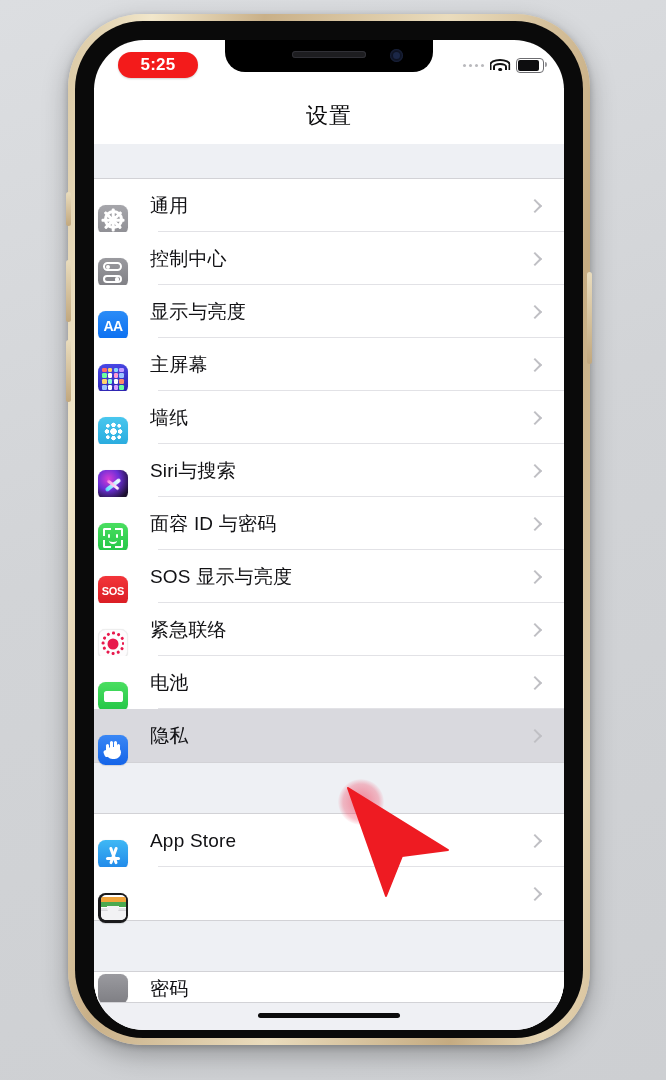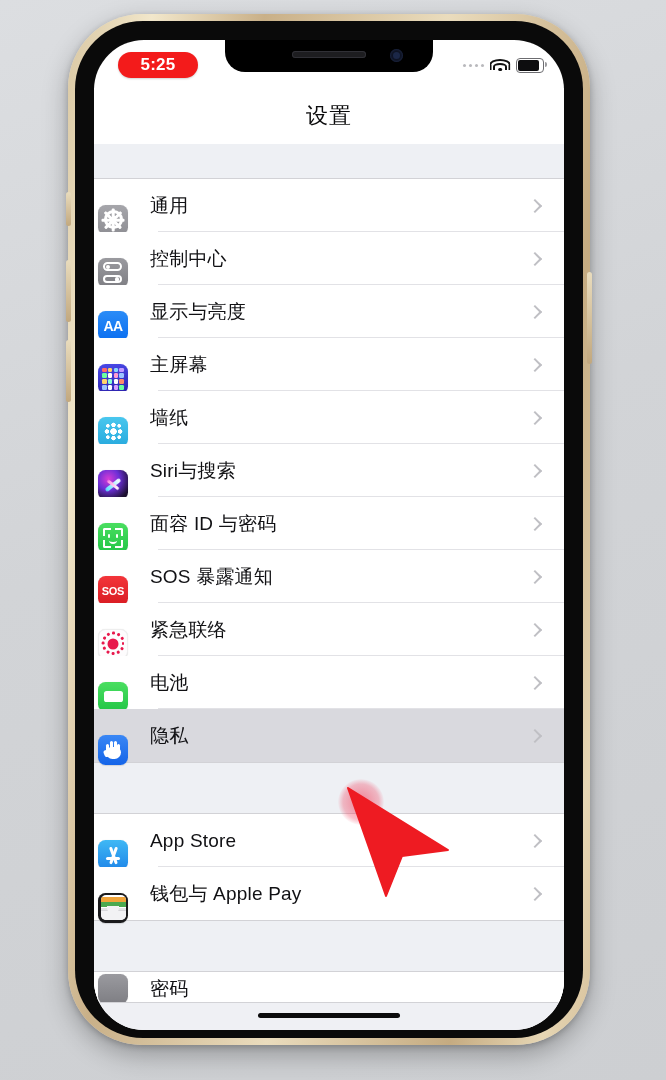--- a/index.html
+++ b/index.html
@@ -372,21 +372,21 @@
                 <span class="m"></span>
               </div>
             </div>
             <div class="label">面容 ID 与密码</div>
             <div class="chev"></div>
             <div class="sep"></div>
           </div>
 
           <div class="row">
             <div class="ico ic-sos">SOS</div>
-            <div class="label">SOS 暴露通知</div>
+            <div class="label">SOS 显示与亮度</div>
             <div class="chev"></div>
             <div class="sep"></div>
           </div>
 
           <div class="row">
             <div class="ico ic-exp">
               <div class="exp-in">
                 <span class="core"></span>
                 <i style="transform:rotate(0deg) translate(10px)"></i>
                 <i style="transform:rotate(30deg) translate(10px)"></i>
@@ -452,21 +452,20 @@
           <div class="row">
             <div class="ico ic-wallet">
               <div class="wal">
                   <i class="c1"></i>
                   <i class="c2"></i>
                   <i class="c3"></i>
                   <span class="pocket"></span>
                 </div>
             </div>
 
-            <div class="label">钱包与 Apple Pay</div>
             <div class="chev"></div>
 
           </div>
         </div>
 
         <div class="gap tall"></div>
 
         <div class="group">
           <div class="row cut">
             <div class="ico ic-pass">

